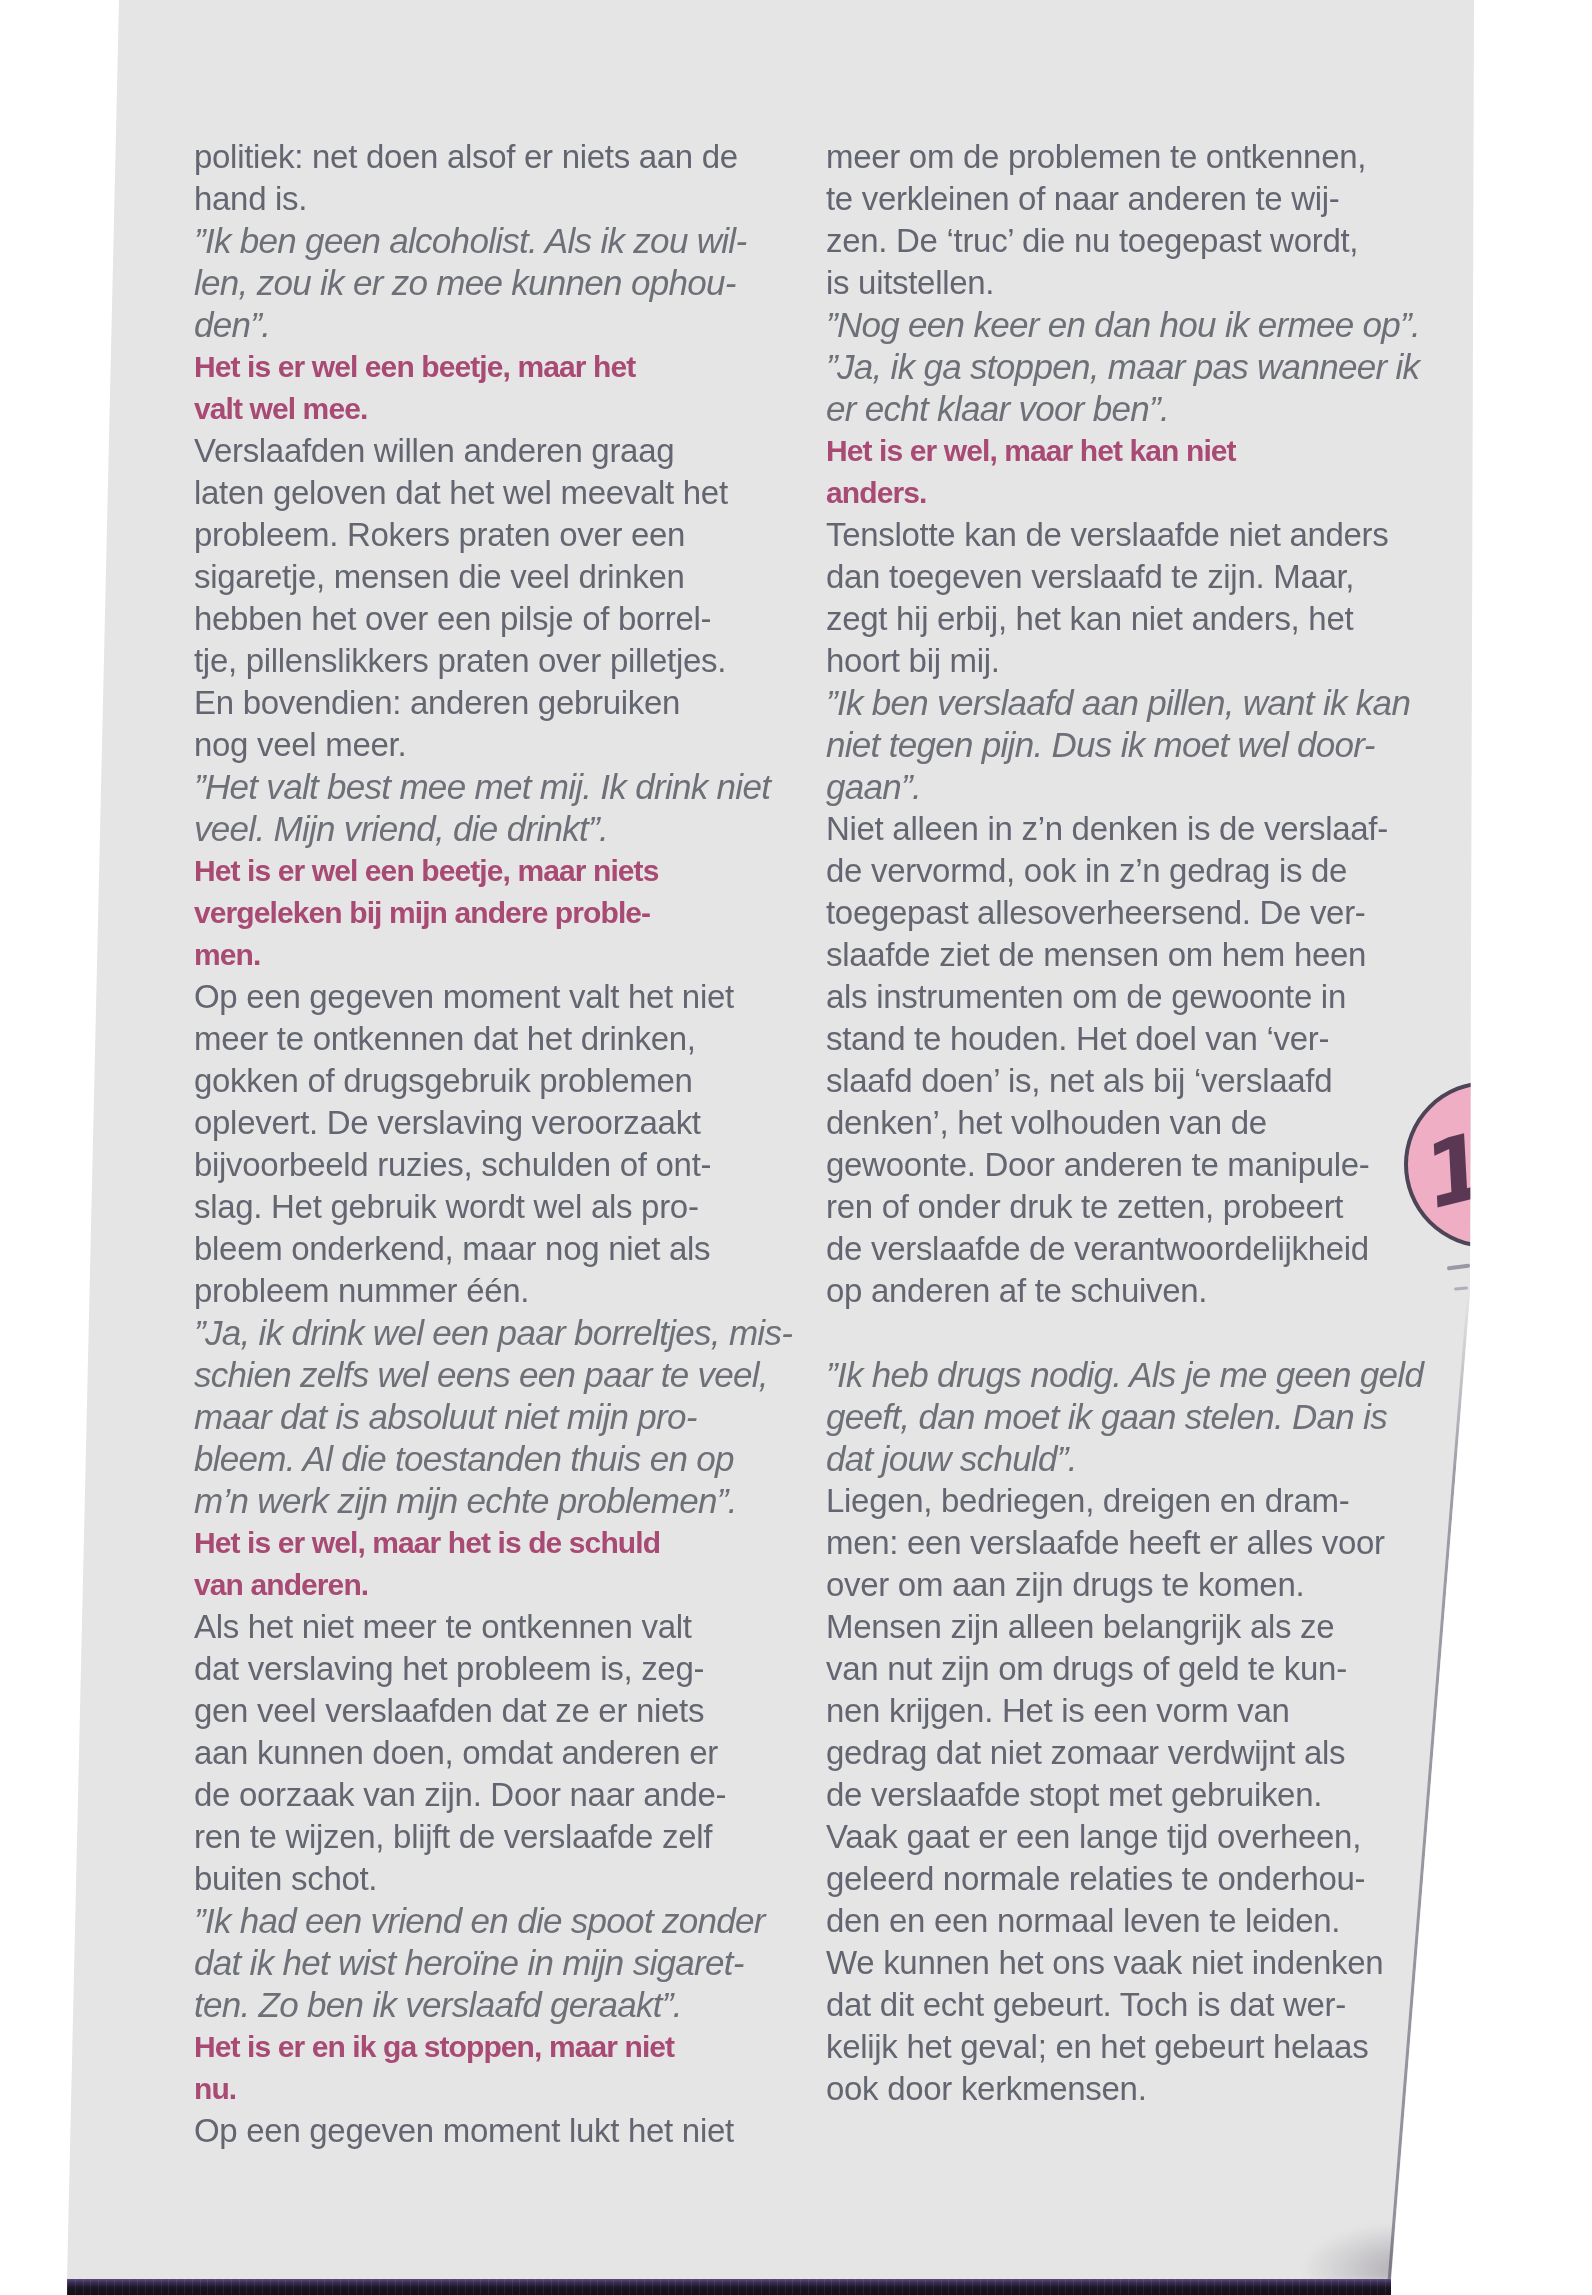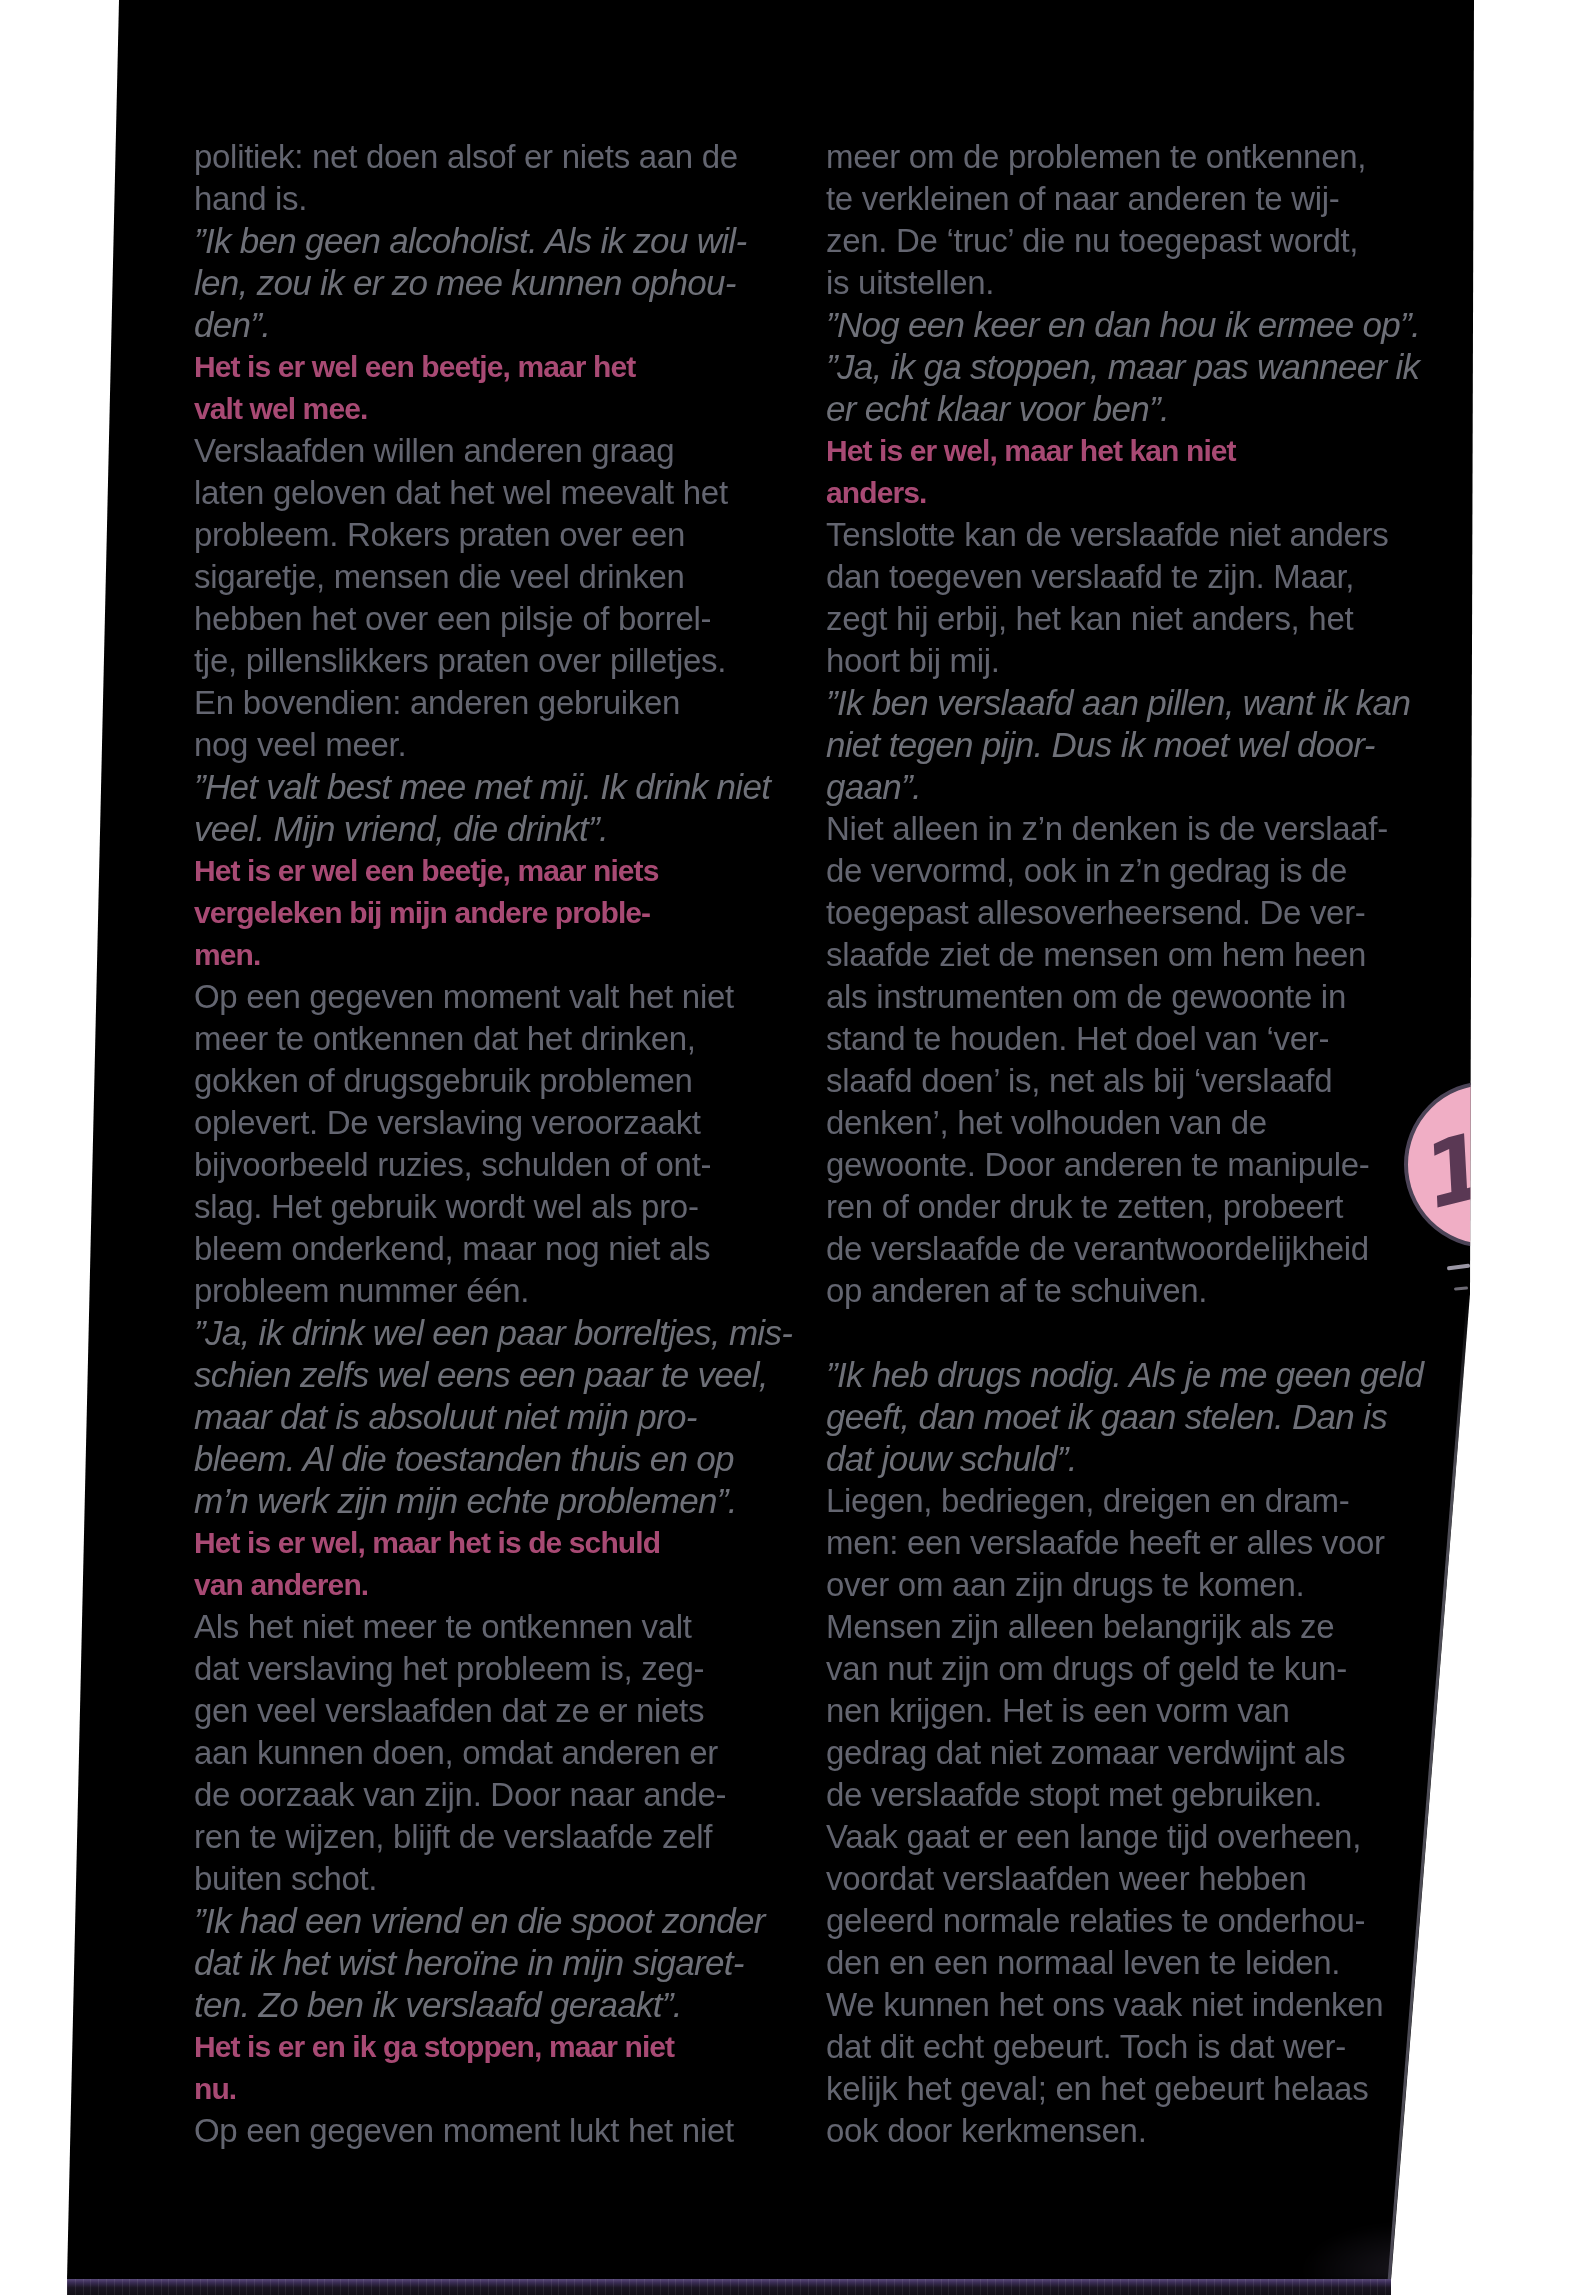--- a/index.html
+++ b/index.html
@@ -5,21 +5,21 @@
   html,body{margin:0;padding:0;}
   body{
     width:1592px;height:2295px;
     background:#ffffff;
     overflow:hidden;position:relative;
     font-family:"Liberation Sans","DejaVu Sans",sans-serif;
   }
   
   .page{
     position:absolute;left:67px;top:0;width:1407px;height:2280px;
-    background:#000000;
+    background:#e5e5e5;
     clip-path:polygon(52px 0, 1407px 0, 1403px 1294px, 1324px 2280px, 0 2280px);
   }
   
   .column{position:absolute;top:136px;}
   .column-left{left:127px;width:604px;}
   .column-right{left:759px;width:621px;}
   .para{margin:0;}
   .line{
     display:block;white-space:pre;
     line-height:42px;
@@ -205,21 +205,20 @@
       <div class="para body">
         <span class="line">Liegen, bedriegen, dreigen en dram-</span>
         <span class="line">men: een verslaafde heeft er alles voor</span>
         <span class="line">over om aan zijn drugs te komen.</span>
         <span class="line">Mensen zijn alleen belangrijk als ze</span>
         <span class="line">van nut zijn om drugs of geld te kun-</span>
         <span class="line">nen krijgen. Het is een vorm van</span>
         <span class="line">gedrag dat niet zomaar verdwijnt als</span>
         <span class="line">de verslaafde stopt met gebruiken.</span>
         <span class="line">Vaak gaat er een lange tijd overheen,</span>
-        <span class="line">voordat verslaafden weer hebben</span>
         <span class="line">geleerd normale relaties te onderhou-</span>
         <span class="line">den en een normaal leven te leiden.</span>
         <span class="line">We kunnen het ons vaak niet indenken</span>
         <span class="line">dat dit echt gebeurt. Toch is dat wer-</span>
         <span class="line">kelijk het geval; en het gebeurt helaas</span>
         <span class="line">ook door kerkmensen.</span>
       </div>
     </div>
 
   <div class="page-circle">

